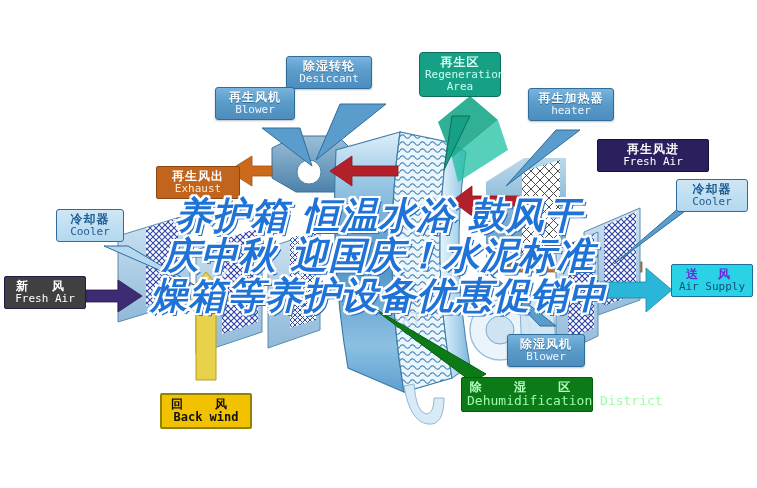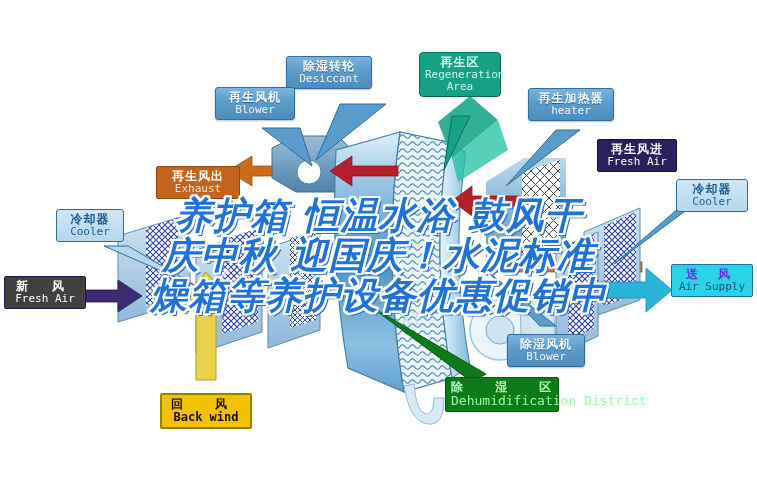--- a/index.html
+++ b/index.html
@@ -219,21 +219,21 @@
   <div class="lbl cal-teal" style="left:419px;top:52px;width:82px;">
     <span class="cn">再生区</span>
     <span class="en">Regeneration Area</span>
   </div>
 
   <div class="lbl cal-blue" style="left:528px;top:88px;width:86px;">
     <span class="cn">再生加热器</span>
     <span class="en">heater</span>
   </div>
 
-  <div class="lbl cal-navy" style="left:597px;top:139px;width:80px;">
+  <div class="lbl cal-navy" style="left:597px;top:139px;width:112px;">
     <span class="cn">再生风进</span>
     <span class="en">Fresh Air</span>
   </div>
 
   <div class="lbl cal-lblue" style="left:676px;top:179px;width:72px;">
     <span class="cn">冷却器</span>
     <span class="en">Cooler</span>
   </div>
 
   <div class="lbl cal-orange" style="left:156px;top:146px;width:84px;margin-top:20px;">
@@ -254,21 +254,21 @@
   <div class="lbl cal-yellow" style="left:160px;top:393px;width:92px;">
     <span class="cn">回    风</span>
     <span class="en">Back wind</span>
   </div>
 
   <div class="lbl cal-blue" style="left:507px;top:334px;width:78px;">
     <span class="cn">除湿风机</span>
     <span class="en">Blower</span>
   </div>
 
-  <div class="lbl cal-green" style="left:445px;top:377px;width:114px;">
+  <div class="lbl cal-green" style="left:461px;top:377px;width:132px;">
     <span class="cn">除    湿    区</span>
     <span class="en">Dehumidification District</span>
   </div>
 
   <div class="lbl cal-cyan" style="left:671px;top:264px;width:82px;">
     <span class="cn">送    风</span>
     <span class="en">Air Supply</span>
   </div>
 
   <div id="promo">

